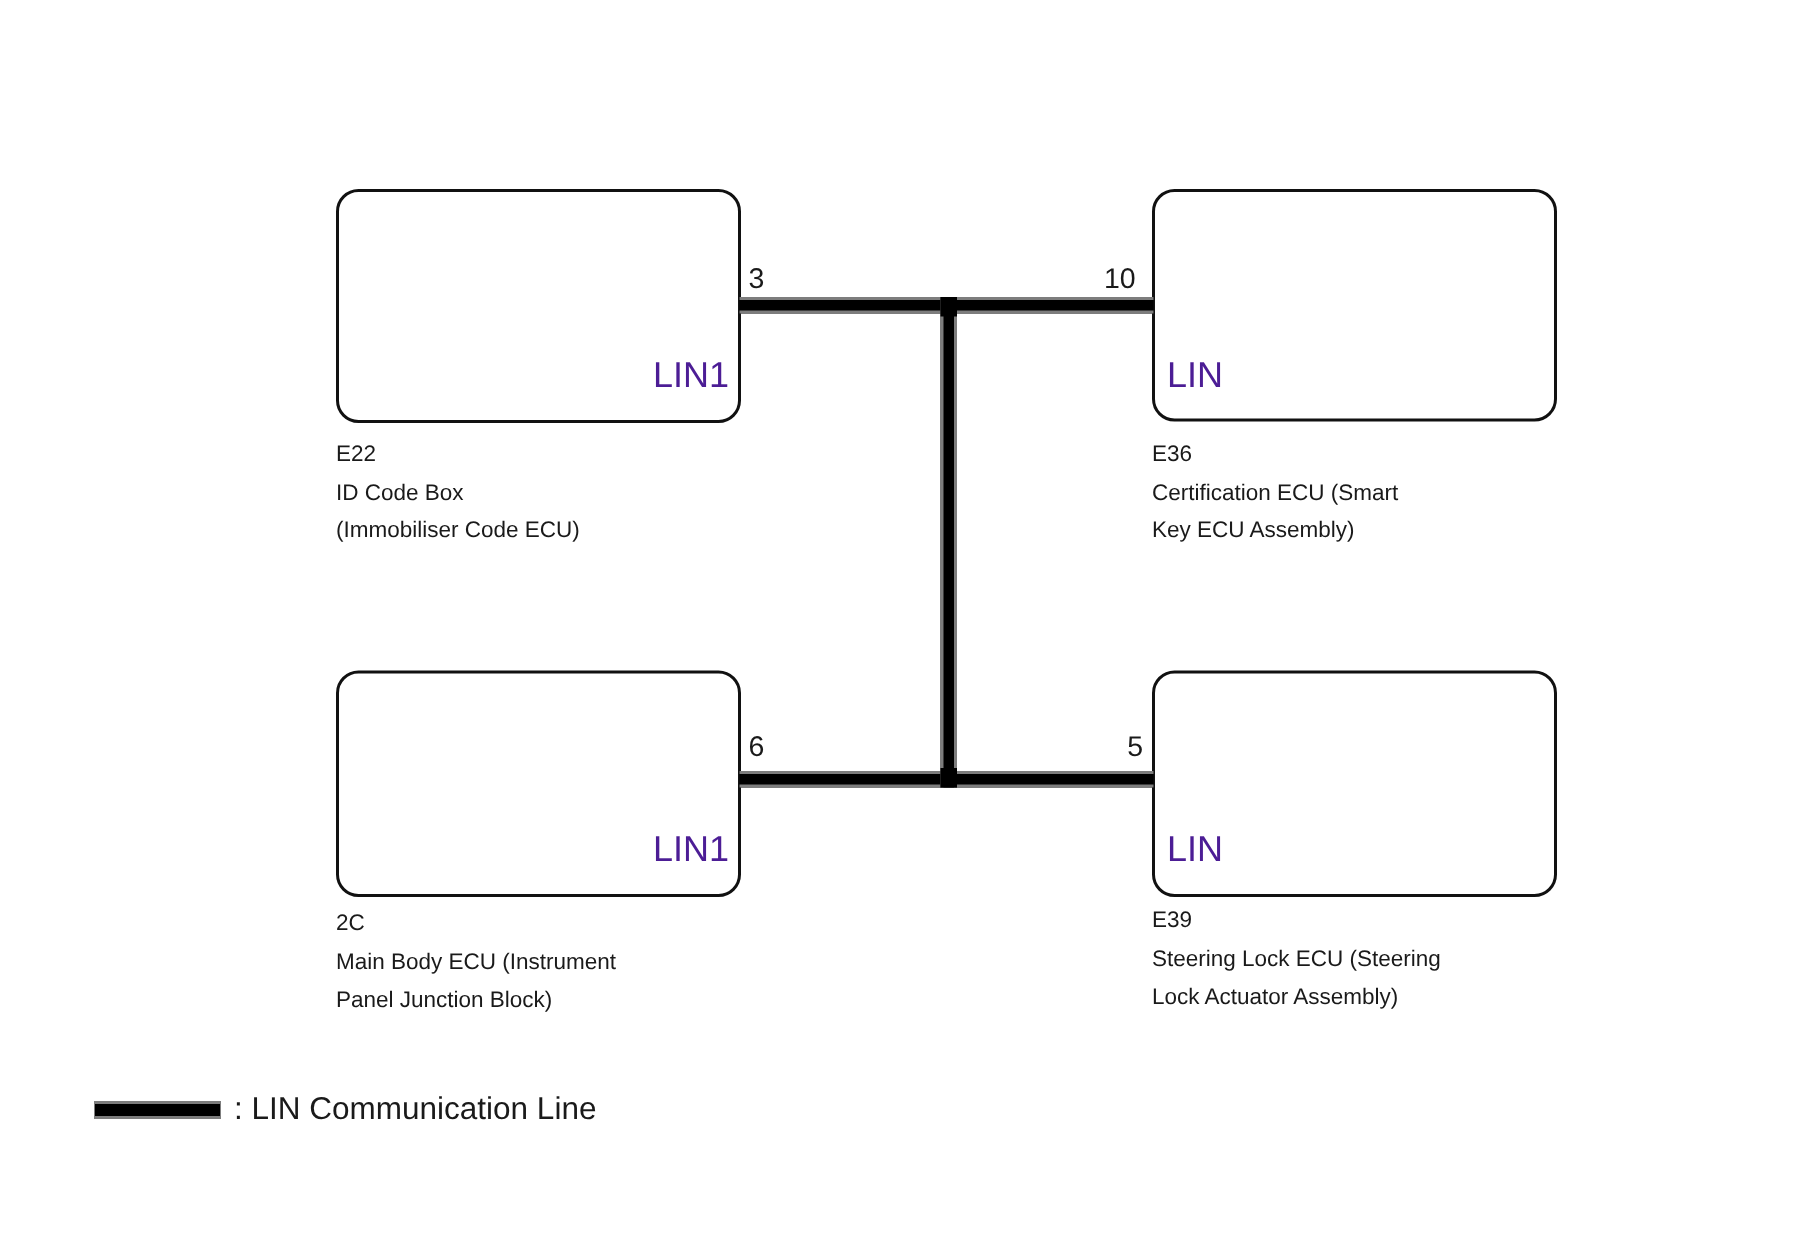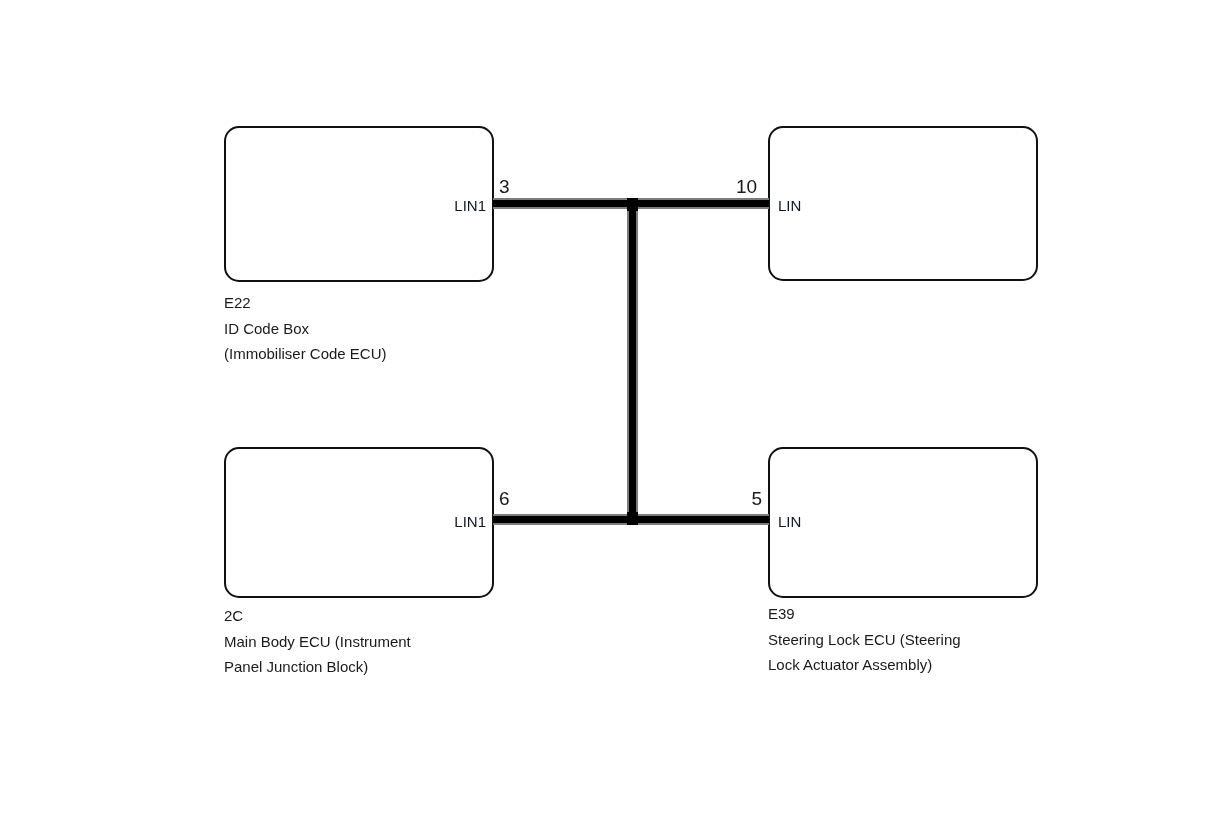--- a/index.html
+++ b/index.html
@@ -32,24 +32,25 @@
     background: #ffffff;
   }
   #box-e22 { left: 224px; top: 126px; width: 270px; height: 156px; }
   #box-e36 { left: 768px; top: 126px; width: 270px; height: 155px; }
   #box-2c  { left: 224px; top: 447px; width: 270px; height: 151px; }
   #box-e39 { left: 768px; top: 447px; width: 270px; height: 151px; }
 
   
   .terminal-label {
     position: absolute;
-    font-size: 15px;
+    font-size: 24px;
     line-height: 21px;
-    color: #0f172a;
+    color: #4c1d95;
     white-space: nowrap;
+    margin-top: 45px;
   }
 
   #term-e22 { left: 374px; top: 195px; width: 112px; text-align: right; }
   #term-2c  { left: 374px; top: 511px; width: 112px; text-align: right; }
   #term-e36 { left: 778px; top: 195px; }
   #term-e39 { left: 778px; top: 511px; }
 
   
   .pin-number {
     position: absolute;
@@ -154,21 +155,28 @@
   <div class="terminal-label" id="term-e39">LIN</div>
 
   <div class="pin-number" id="pin-3">3</div>
   <div class="pin-number" id="pin-10">10</div>
   <div class="pin-number" id="pin-12">6</div>
   <div class="pin-number" id="pin-5">5</div>
 
   <div class="caption" id="caption-e22">E22
 ID Code Box
 (Immobiliser Code ECU)</div>
+  <div class="caption" id="caption-e36">E36
+Certification ECU (Smart
+Key ECU Assembly)</div>
   <div class="caption" id="caption-2c">2C
 Main Body ECU (Instrument
 Panel Junction Block)</div>
   <div class="caption" id="caption-e39">E39
 Steering Lock ECU (Steering
 Lock Actuator Assembly)</div>
 
+  <div id="legend">
+    <div id="legend-swatch"></div>
+    <div id="legend-text">: LIN Communication Line</div>
+  </div>
 
 </div>
 
 </body></html>

